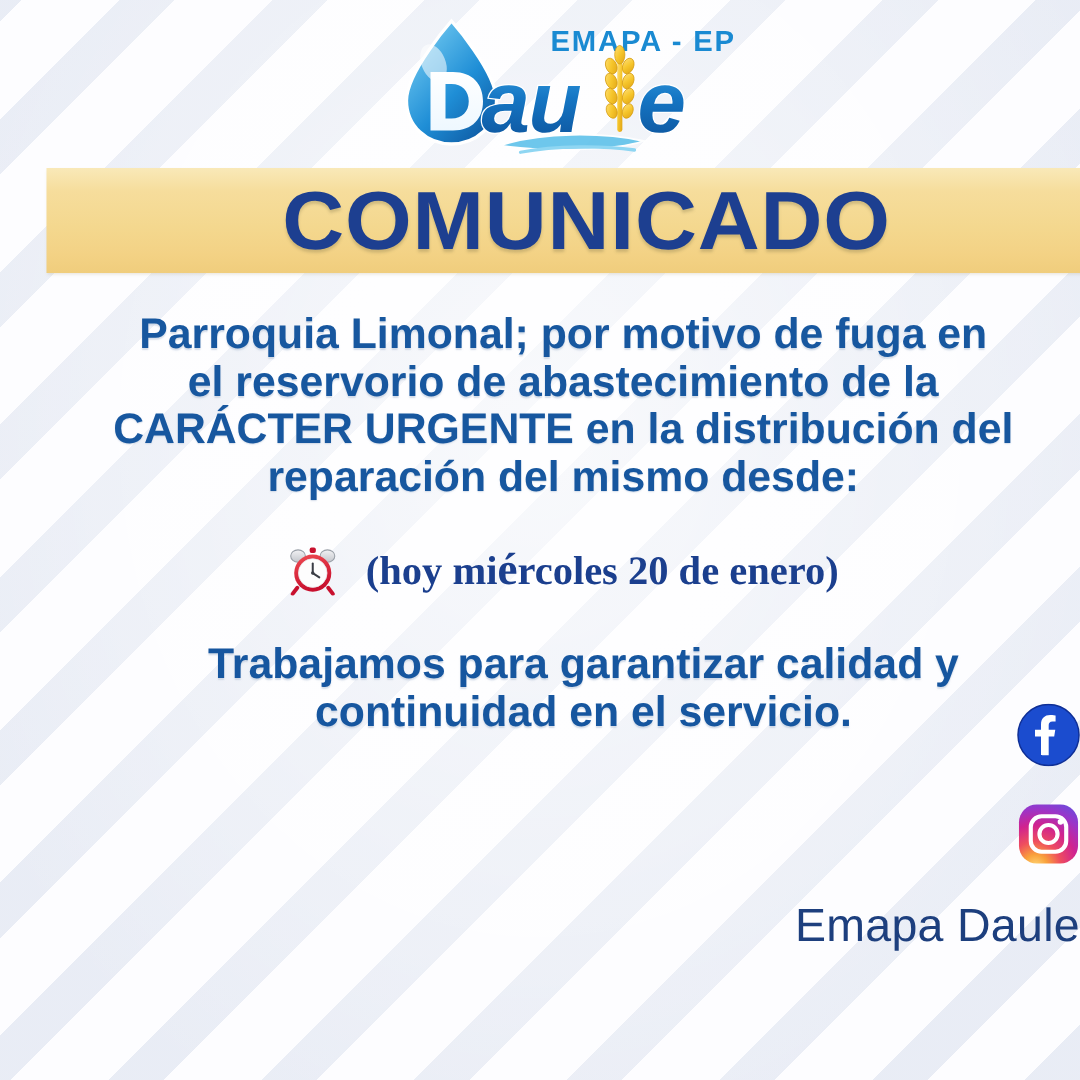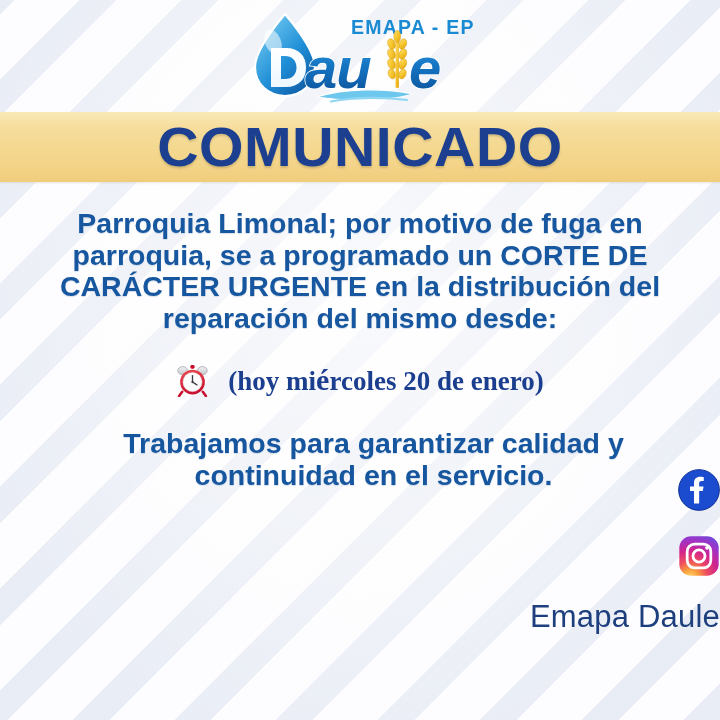--- a/index.html
+++ b/index.html
@@ -33,21 +33,21 @@
   
   #poster::after {
     content: "";
     position: absolute;
     inset: 0;
     pointer-events: none;
     background:
       radial-gradient(ellipse at 50% 40%, rgba(255,255,255,0.72) 0%, rgba(255,255,255,0.25) 55%, rgba(255,255,255,0.0) 85%);
     z-index: 0;
   }
-  #poster > * { position: relative; z-index: 2; }
+  #poster > * { position: relative; z-index: 2; margin-left: 31px; }
 
   
   .logo-area {
     height: 112px;
     display: flex;
     align-items: center;
     justify-content: center;
   }
   .logo {
     position: relative;
@@ -239,21 +239,21 @@
       </svg>
     </div>
   </div>
 
   <div class="banner">
     <div class="banner-title">COMUNICADO</div>
   </div>
 
   <div class="body-block">
     <div class="body-line">Parroquia Limonal; por motivo de fuga en</div>
-    <div class="body-line">parroquia, se a programado un CORTE DE</div>
+    <div class="body-line">el reservorio de abastecimiento de la</div>
     <div class="body-line">CARÁCTER URGENTE en la distribución del</div>
     <div class="body-line">reparación del mismo desde:</div>
   </div>
 
   <div class="time-row">
     <svg class="clock-icon" viewBox="0 0 64 64">
       <defs>
         <linearGradient id="bellGrad" x1="0" y1="0" x2="0" y2="1">
           <stop offset="0%" stop-color="#f2f2f4"></stop>
           <stop offset="100%" stop-color="#c3c6cc"></stop>

